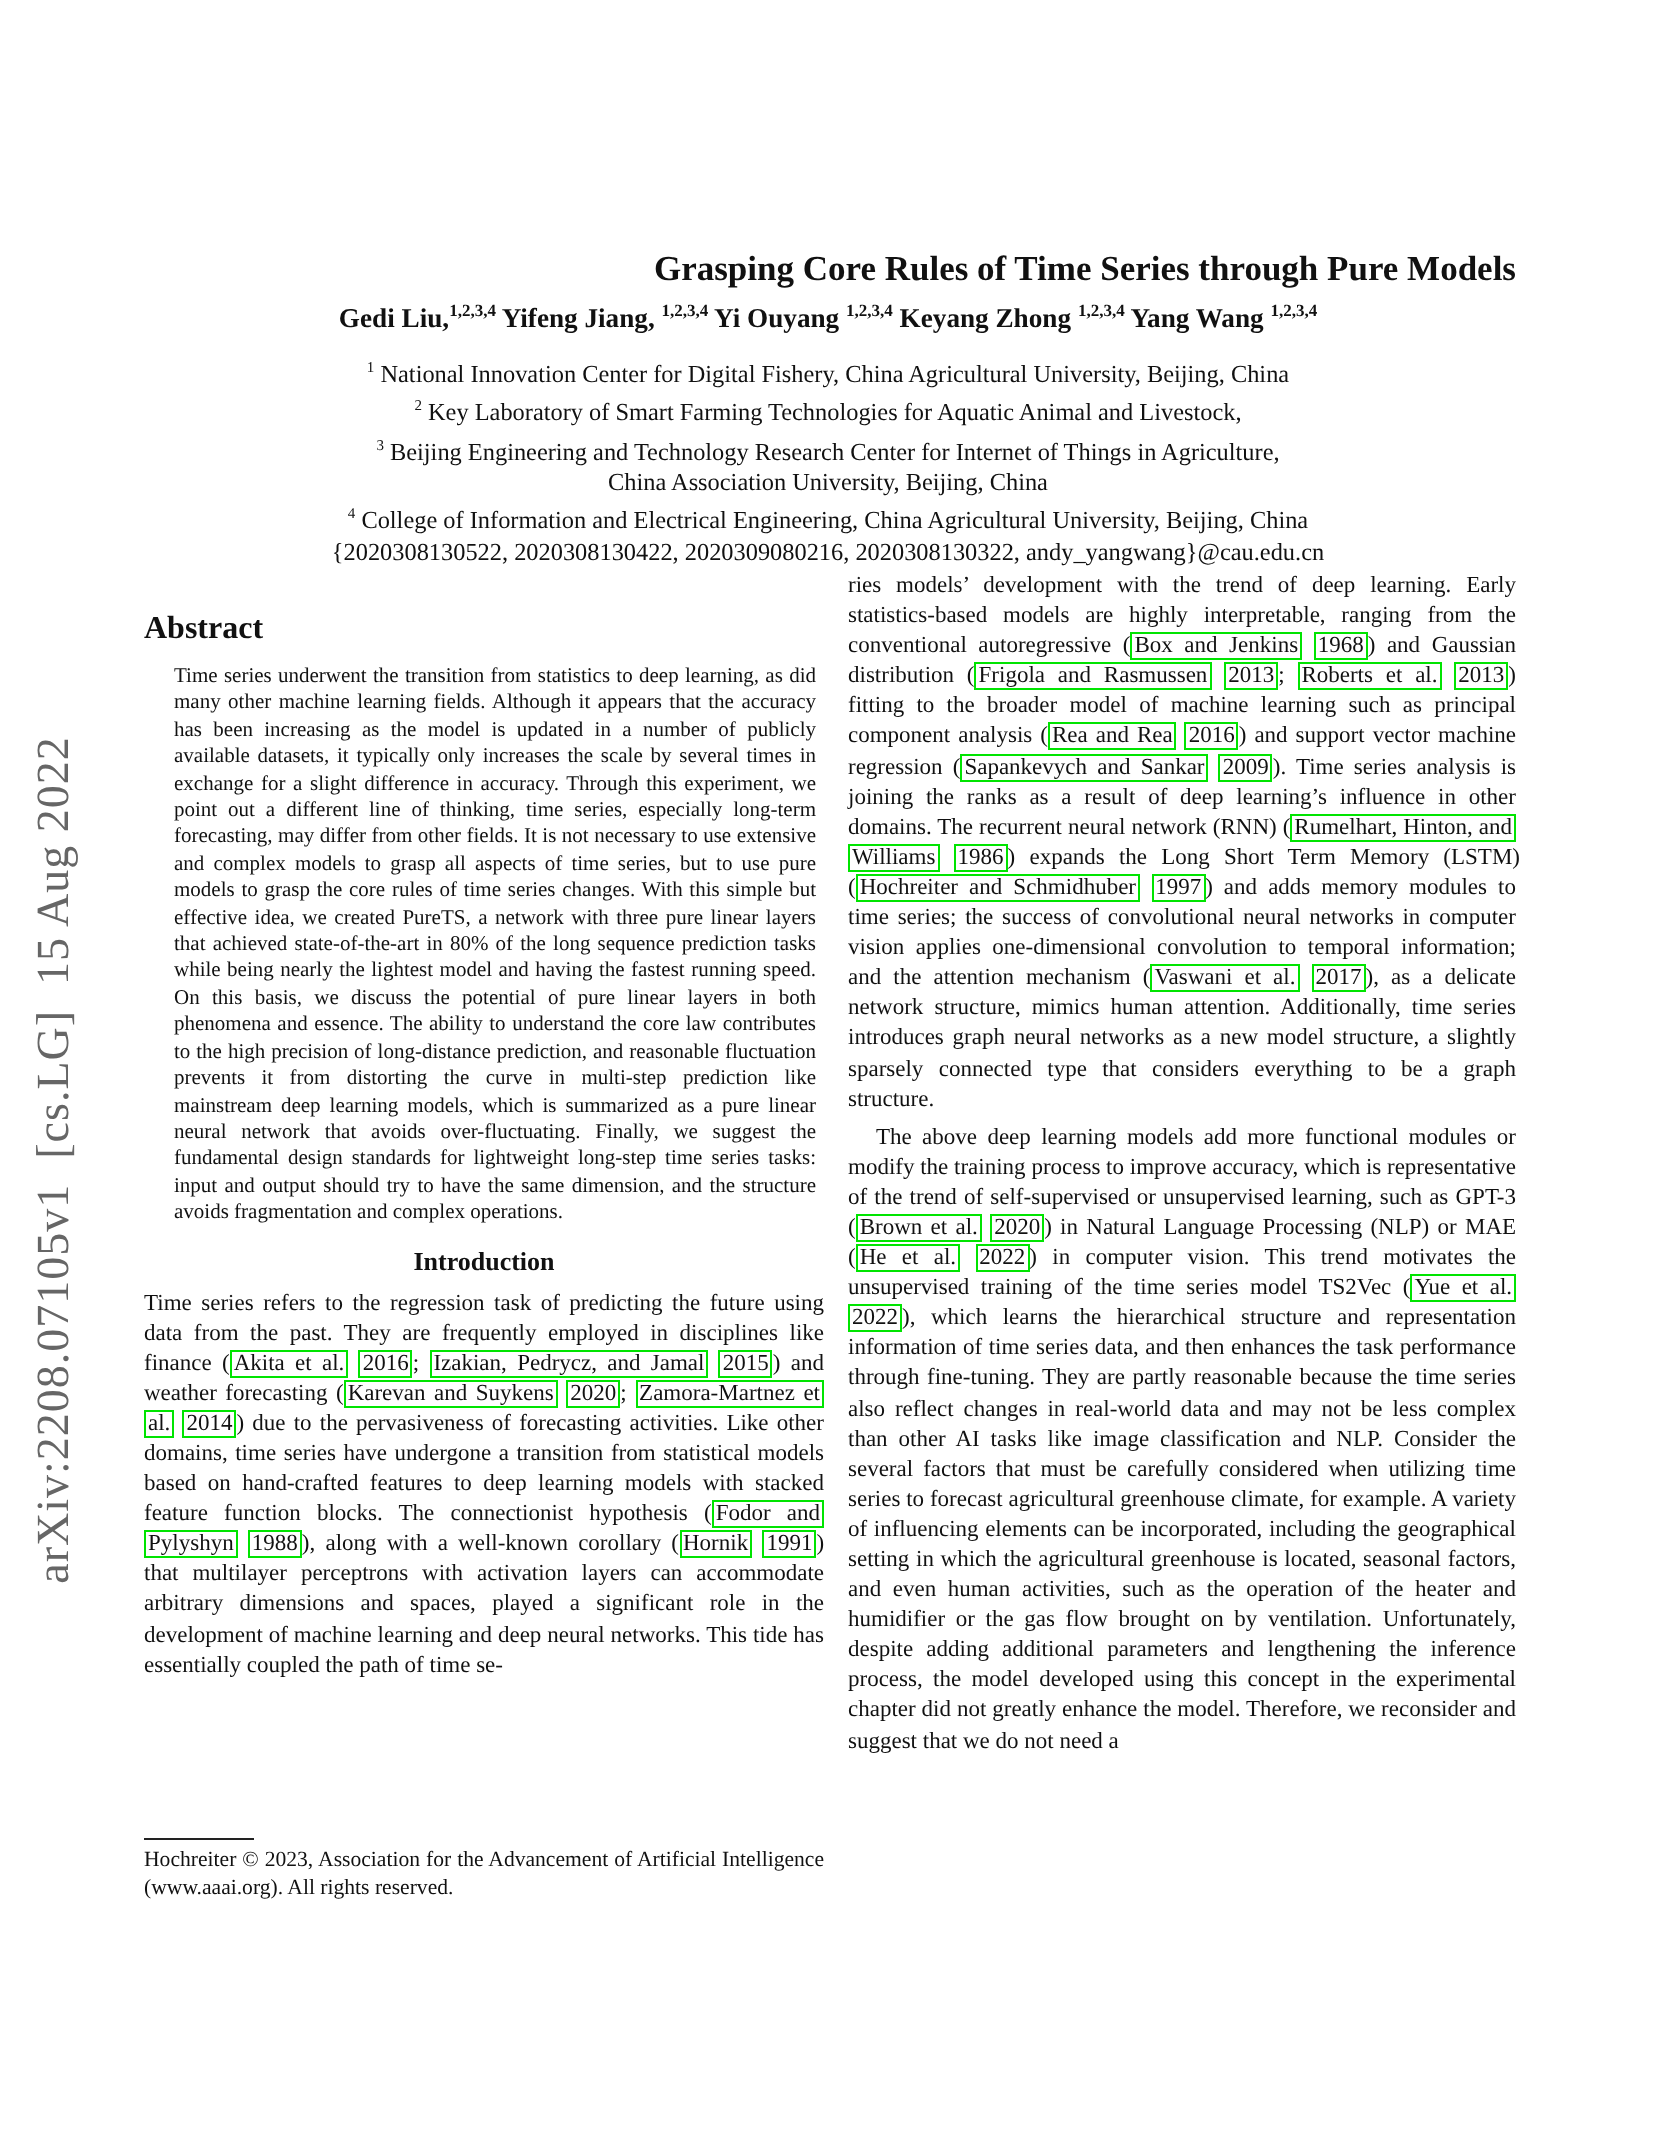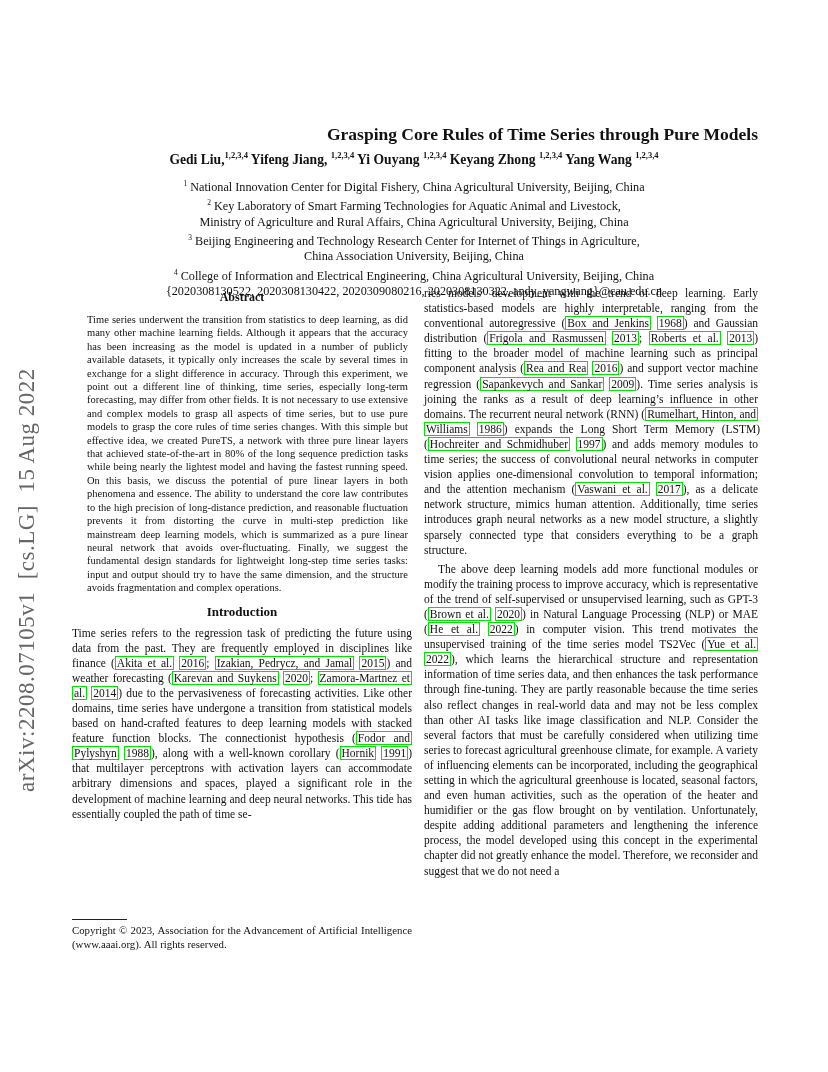--- a/index.html
+++ b/index.html
@@ -34,21 +34,21 @@
   .authors sup{font-size:8.5px;font-weight:bold;}
   .affiliations{
     position:absolute;top:176px;left:60px;width:708px;
     text-align:center;font-size:12.2px;line-height:15.3px;
   }
   .affiliations sup{font-size:7.5px;}
   .col{position:absolute;text-align:justify;}
   .col-left{left:72px;top:290px;width:340px;}
   .col-right{left:424px;top:286px;width:334px;}
   .abs-head{
-    text-align:center;font-weight:bold;font-size:12px;margin:0 0 8px 0;
+    text-align:left;font-weight:bold;font-size:16px;margin:16px 0 8px 0;
   }
   .abs-text{
     font-size:10.5px;line-height:13.4px;
     padding:0 4px 0 15px;
     hyphens:auto;-webkit-hyphens:auto;
   }
   .sec-head{
     text-align:center;font-weight:bold;font-size:13px;
     margin:9px 0 6px 0;
   }
@@ -78,37 +78,36 @@
 
   <div class="watermark">arXiv:2208.07105v1  [cs.LG]  15 Aug 2022</div>
 
   <div class="title">Grasping Core Rules of Time Series through Pure Models</div>
 
   <div class="authors">Gedi Liu,<sup>1,2,3,4</sup> Yifeng Jiang, <sup>1,2,3,4</sup> Yi Ouyang <sup>1,2,3,4</sup> Keyang Zhong <sup>1,2,3,4</sup> Yang Wang <sup>1,2,3,4</sup></div>
 
   <div class="affiliations">
     <div><sup>1</sup> National Innovation Center for Digital Fishery, China Agricultural University, Beijing, China</div>
     <div><sup>2</sup> Key Laboratory of Smart Farming Technologies for Aquatic Animal and Livestock,</div>
-    <div>Ministry of Agriculture and Rural Affairs, China Agricultural University, Beijing, China</div>
     <div><sup>3</sup> Beijing Engineering and Technology Research Center for Internet of Things in Agriculture,</div>
     <div>China Association University, Beijing, China</div>
     <div><sup>4</sup> College of Information and Electrical Engineering, China Agricultural University, Beijing, China</div>
     <div>{2020308130522, 2020308130422, 2020309080216, 2020308130322, andy_yangwang}@cau.edu.cn</div>
   </div>
 
   <div class="col col-left">
     <div class="abs-head">Abstract</div>
     <div class="abs-text">Time series underwent the transition from statistics to deep learning, as did many other machine learning fields. Although it appears that the accuracy has been increasing as the model is updated in a number of publicly available datasets, it typically only increases the scale by several times in exchange for a slight difference in accuracy. Through this experiment, we point out a different line of thinking, time series, especially long-term forecasting, may differ from other fields. It is not necessary to use extensive and complex models to grasp all aspects of time series, but to use pure models to grasp the core rules of time series changes. With this simple but effective idea, we created PureTS, a network with three pure linear layers that achieved state-of-the-art in 80% of the long sequence prediction tasks while being nearly the lightest model and having the fastest running speed. On this basis, we discuss the potential of pure linear layers in both phenomena and essence. The ability to understand the core law contributes to the high precision of long-distance prediction, and reasonable fluctuation prevents it from distorting the curve in multi-step prediction like mainstream deep learning models, which is summarized as a pure linear neural network that avoids over-fluctuating. Finally, we suggest the fundamental design standards for lightweight long-step time series tasks: input and output should try to have the same dimension, and the structure avoids fragmentation and complex operations.</div>
     <div class="sec-head">Introduction</div>
     <p class="body-par">Time series refers to the regression task of predicting the future using data from the past. They are frequently employed in disciplines like finance (<span class="cite">Akita et al.</span> <span class="cite">2016</span>; <span class="cite">Izakian, Pedrycz, and Jamal</span> <span class="cite">2015</span>) and weather forecasting (<span class="cite">Karevan and Suykens</span> <span class="cite">2020</span>; <span class="cite">Zamora-Martnez et al.</span> <span class="cite">2014</span>) due to the pervasiveness of forecasting activities. Like other domains, time series have undergone a transition from statistical models based on hand-crafted features to deep learning models with stacked feature function blocks. The connectionist hypothesis (<span class="cite">Fodor and Pylyshyn</span> <span class="cite">1988</span>), along with a well-known corollary (<span class="cite">Hornik</span> <span class="cite">1991</span>) that multilayer perceptrons with activation layers can accommodate arbitrary dimensions and spaces, played a significant role in the development of machine learning and deep neural networks. This tide has essentially coupled the path of time se-</p>
   </div>
 
   <div class="col col-right">
     <p class="body-par">ries models’ development with the trend of deep learning. Early statistics-based models are highly interpretable, ranging from the conventional autoregressive (<span class="cite">Box and Jenkins</span> <span class="cite">1968</span>) and Gaussian distribution (<span class="cite">Frigola and Rasmussen</span> <span class="cite">2013</span>; <span class="cite">Roberts et al.</span> <span class="cite">2013</span>) fitting to the broader model of machine learning such as principal component analysis (<span class="cite">Rea and Rea</span> <span class="cite">2016</span>) and support vector machine regression (<span class="cite">Sapankevych and Sankar</span> <span class="cite">2009</span>). Time series analysis is joining the ranks as a result of deep learning’s influence in other domains. The recurrent neural network (RNN) (<span class="cite">Rumelhart, Hinton, and Williams</span> <span class="cite">1986</span>) expands the Long Short Term Memory (LSTM) (<span class="cite">Hochreiter and Schmidhuber</span> <span class="cite">1997</span>) and adds memory modules to time series; the success of convolutional neural networks in computer vision applies one-dimensional convolution to temporal information; and the attention mechanism (<span class="cite">Vaswani et al.</span> <span class="cite">2017</span>), as a delicate network structure, mimics human attention. Additionally, time series introduces graph neural networks as a new model structure, a slightly sparsely connected type that considers everything to be a graph structure.</p>
     <p class="body-par indent">The above deep learning models add more functional modules or modify the training process to improve accuracy, which is representative of the trend of self-supervised or unsupervised learning, such as GPT-3 (<span class="cite">Brown et al.</span> <span class="cite">2020</span>) in Natural Language Processing (NLP) or MAE (<span class="cite">He et al.</span> <span class="cite">2022</span>) in computer vision. This trend motivates the unsupervised training of the time series model TS2Vec (<span class="cite">Yue et al.</span> <span class="cite">2022</span>), which learns the hierarchical structure and representation information of time series data, and then enhances the task performance through fine-tuning. They are partly reasonable because the time series also reflect changes in real-world data and may not be less complex than other AI tasks like image classification and NLP. Consider the several factors that must be carefully considered when utilizing time series to forecast agricultural greenhouse climate, for example. A variety of influencing elements can be incorporated, including the geographical setting in which the agricultural greenhouse is located, seasonal factors, and even human activities, such as the operation of the heater and humidifier or the gas flow brought on by ventilation. Unfortunately, despite adding additional parameters and lengthening the inference process, the model developed using this concept in the experimental chapter did not greatly enhance the model. Therefore, we reconsider and suggest that we do not need a</p>
   </div>
 
   <div class="footnote">
     <div class="footnote-rule"></div>
-    <div>Copyright © 2023, Association for the Advancement of Artificial Intelligence (www.aaai.org). All rights reserved.</div>
+    <div>Hochreiter © 2023, Association for the Advancement of Artificial Intelligence (www.aaai.org). All rights reserved.</div>
   </div>
 
 </div>
 
 </body></html>

